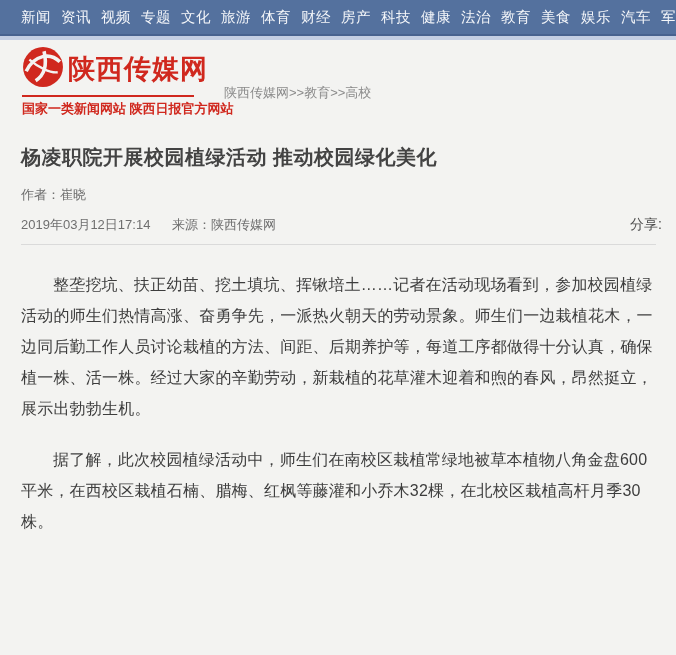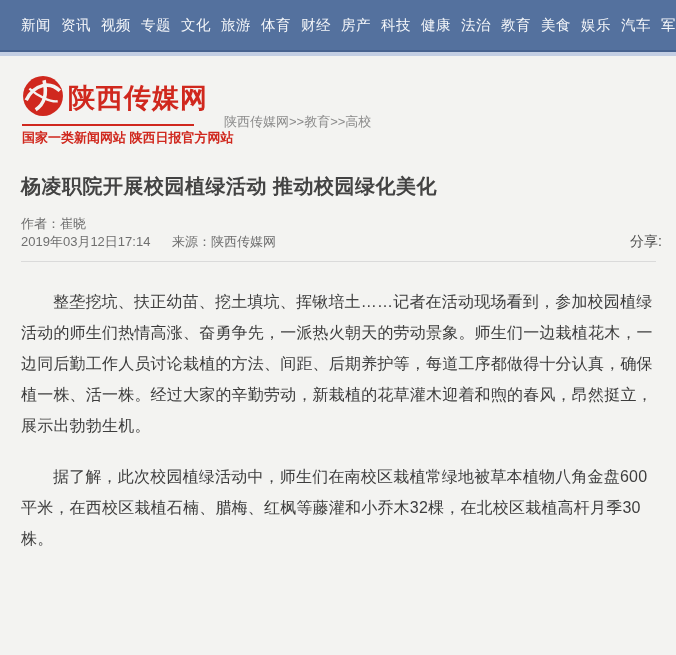--- a/index.html
+++ b/index.html
@@ -4,21 +4,21 @@
 <style>
   * { margin: 0; padding: 0; box-sizing: border-box; }
   html, body {
     width: 676px; height: 655px;
     background: #f3f3f1;
     font-family: "Liberation Sans", "DejaVu Sans", sans-serif;
     overflow: hidden;
   }
   
   .topnav {
-    height: 52px;
+    height: 36px;
     background: #54719e;
     border-bottom: 2px solid #47628f;
     display: flex;
     align-items: center;
     padding-left: 21px;
     gap: 10px;
     white-space: nowrap;
     overflow: hidden;
   }
   .nav-item {
@@ -30,21 +30,20 @@
     flex: 0 0 auto;
   }
   .nav-strip { height: 4px; background: #c3cee3; }
 
   
   .site-header {
     display: flex;
     align-items: flex-end;
     padding: 16px 0 12px 22px;
     height: 90px;
-    margin-top: 13px;
   }
   .logo-block { display: flex; flex-direction: column; width: 172px; }
   .logo-main { display: flex; align-items: center; gap: 4px; }
   .logo-icon { flex: 0 0 auto; }
   .logo-text {
     color: #d0281e;
     font-size: 27px;
     font-weight: bold;
     letter-spacing: 1px;
     font-family: "Liberation Serif", "DejaVu Serif", serif;
@@ -74,20 +73,21 @@
     line-height: 34px;
     margin-top: 10px;
     letter-spacing: 0.5px;
   }
   .author-line {
     margin-top: 12px;
     font-size: 13px;
     color: #6f6f6f;
   }
   .meta-row {
+    margin-top: 12px;
     display: flex;
     justify-content: space-between;
     align-items: baseline;
   }
   .meta-left { font-size: 13px; color: #6f6f6f; }
   .meta-date { margin-right: 18px; }
   .share-label { font-size: 14px; color: #4c4c4c; margin-right: -6px; }
   .divider {
     border: none;
     border-top: 1px solid #dadada;

